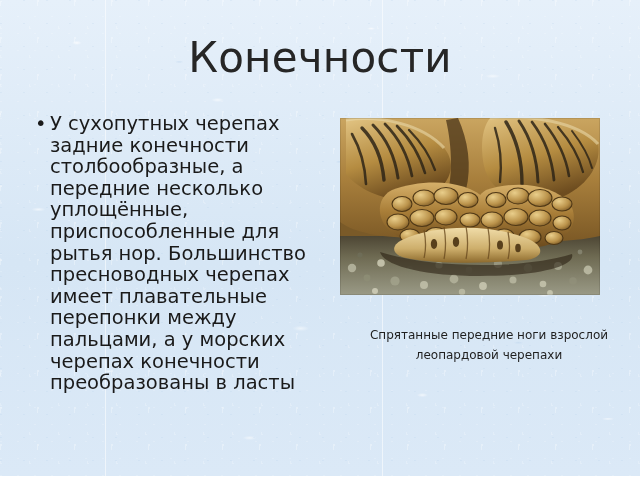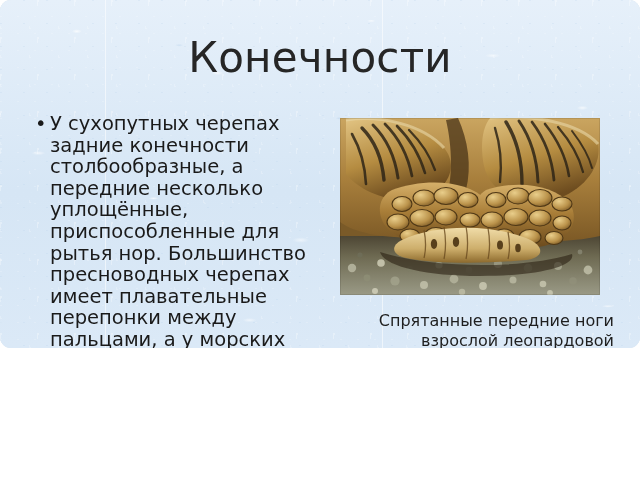--- a/index.html
+++ b/index.html
@@ -11,24 +11,23 @@
     width: 640px;
     height: 480px;
     overflow: hidden;
     font-family: "DejaVu Sans", "Liberation Sans", sans-serif;
   }
 
   
   .slide {
     position: relative;
     width: 640px;
-    height: 348px;
+    height: 476px;
     background-color: #e5e5e5;
     overflow: hidden;
-    border-radius: 11px;
   }
   .slide-texture {
     position: absolute;
     inset: 0;
     pointer-events: none;
     background-color: #dce9f6;
     background-image:
       radial-gradient(ellipse 7px 3px at 12% 9%,  rgba(255,255,255,.75), transparent 70%),
       radial-gradient(ellipse 9px 3px at 34% 21%, rgba(255,255,255,.62), transparent 70%),
       radial-gradient(ellipse 6px 2px at 58% 6%,  rgba(255,255,255,.70), transparent 70%),
@@ -120,26 +119,26 @@
     height: 177px;
     overflow: hidden;
     background: #5a4726;
   }
   .photo svg { display: block; width: 260px; height: 177px; }
 
   
   .caption {
     position: absolute;
     left: 364px;
-    top: 311px;
+    top: 325px;
     width: 250px;
-    font-size: 16px;
+    font-size: 12px;
     line-height: 20px;
     color: #1f1f1f;
-    text-align: right;
+    text-align: center;
   }
 </style>
 </head>
 <body>
 
 <div class="slide">
 
   <div class="slide-texture"></div>
   <div class="slide-seam"></div>
   <div class="slide-seam second"></div>

